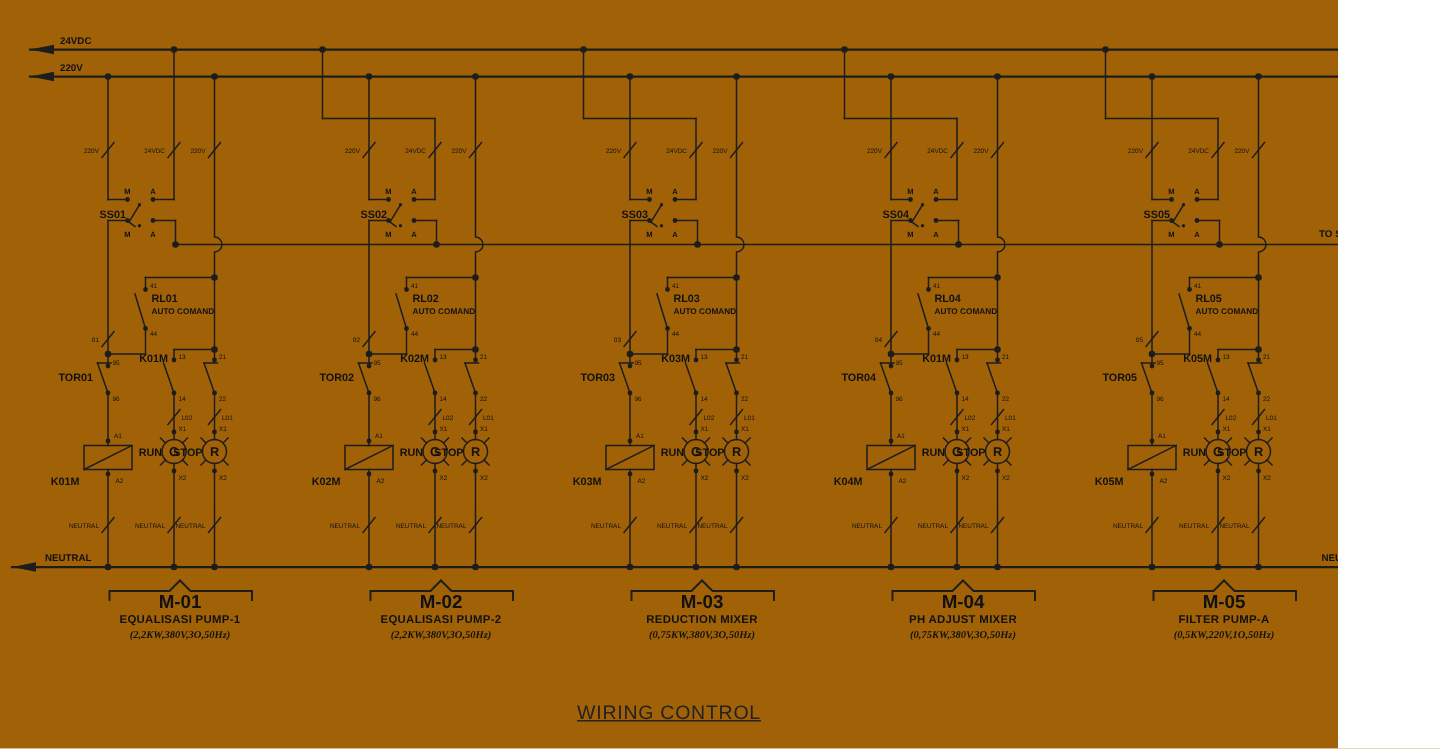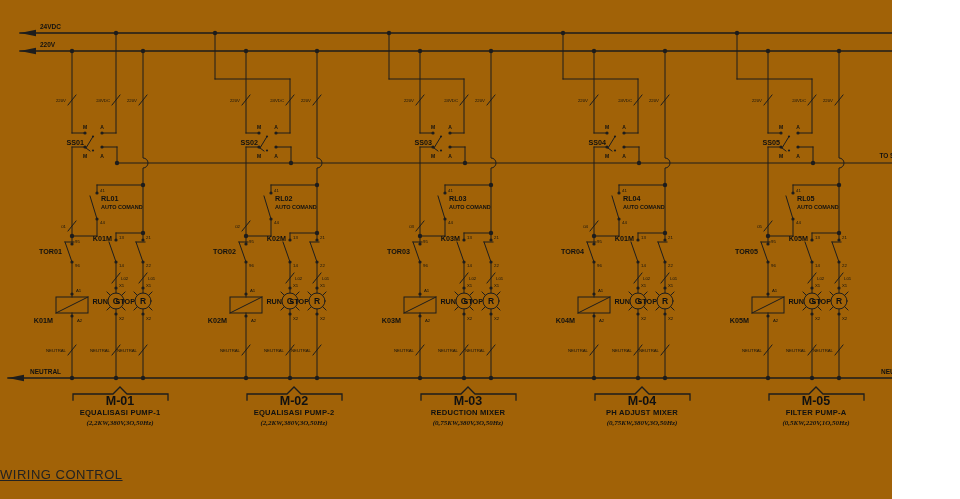--- a/index.html
+++ b/index.html
@@ -12,21 +12,21 @@
   text{fill:#111;font-family:"Liberation Sans",sans-serif}
   .t4{font-size:4.3px}
   .t5{font-size:5px;font-weight:600}
   .t55b{font-size:5.5px;font-weight:700}
   .t6{font-size:6.5px;font-weight:600}
   .t7{font-size:7.2px;font-weight:600}
   .t7b{font-size:7.6px;font-weight:700;letter-spacing:.2px}
   .t7i{font-size:7px;font-style:italic;font-weight:700;font-family:"Liberation Serif",serif}
   .t8{font-size:8.5px;font-weight:700}
   .t12{font-size:12.5px;font-weight:700}
-  .title{position:absolute;left:0;right:0;top:467px;
+  .title{position:absolute;left:0;right:0;top:467px;text-align:center;
          font-family:"Liberation Sans",sans-serif;font-size:13px;letter-spacing:.5px;color:#222}
   .title span{text-decoration:underline}
 </style>
 </head>
 <body>
 
 <div class="stage">
   <svg id="schematic" viewBox="0 0 960 499">
       <g>
         <line x1="20" y1="33" x2="940" y2="33" class="w bus"></line>

